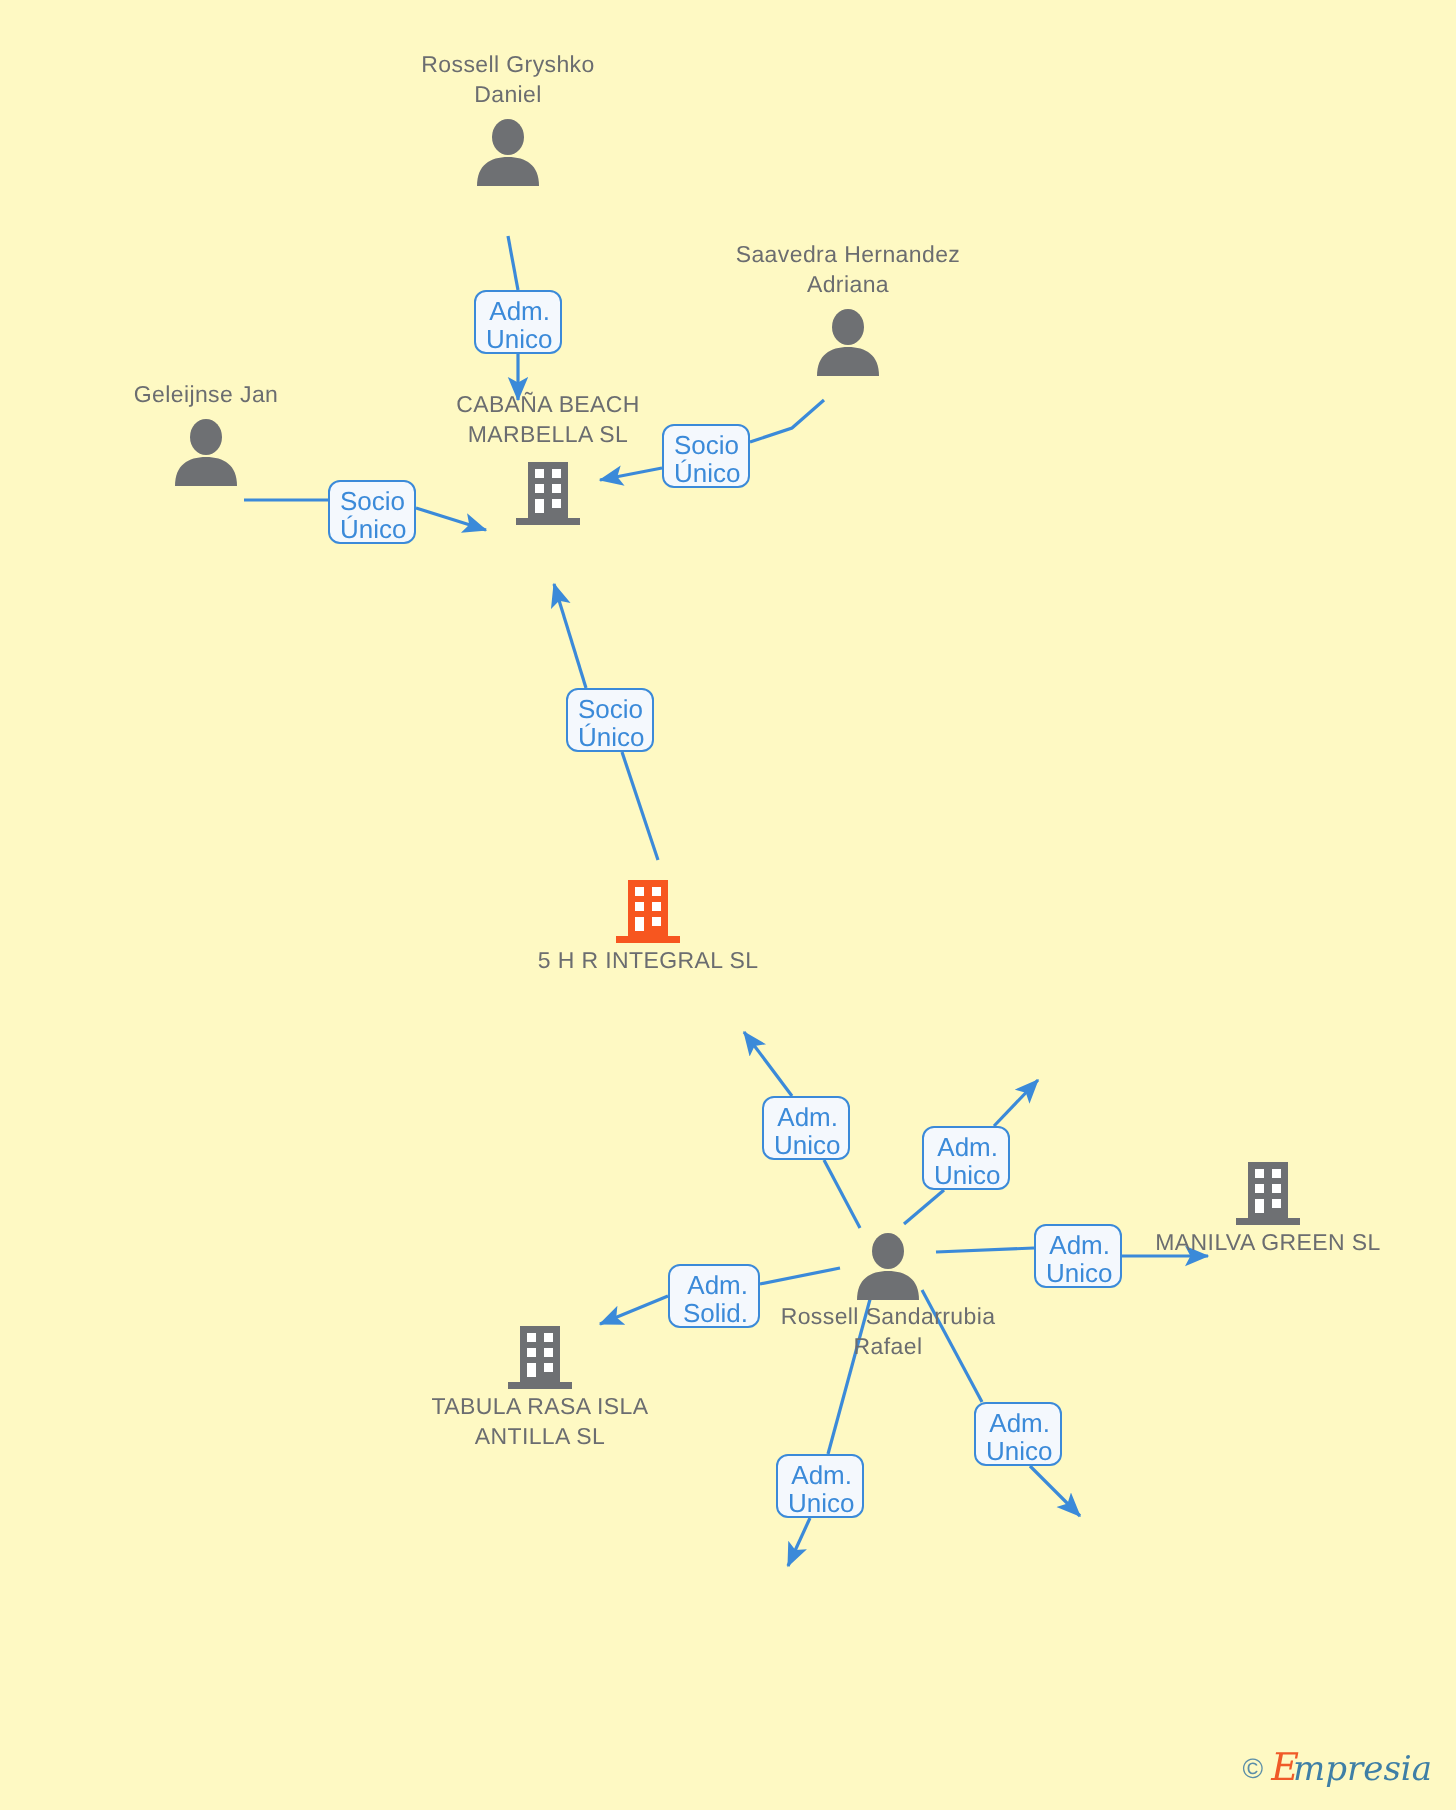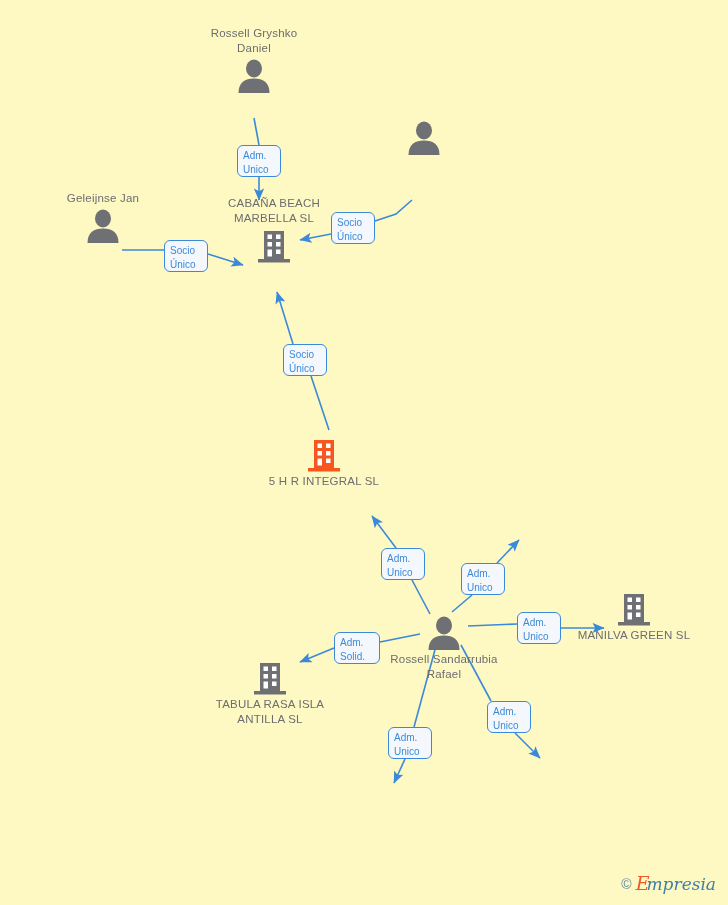--- a/index.html
+++ b/index.html
@@ -51,23 +51,23 @@
   .node.cap-below .caption {
     margin-top: 2px;
   }
   .elabel {
     position: absolute;
     z-index: 4;
     border: 1.3px solid #3b8ad9;
     border-radius: 6px;
     background: #f4f8fd;
     color: #3b8ad9;
-    font-size: 10px;
+    font-size: 13px;
     line-height: 13.5px;
-    text-align: left;
+    text-align: right;
     padding: 3px 5px 4px 5px;
     white-space: pre-line;
     box-sizing: border-box;
   }
   .wm {
     position: absolute;
     right: 12px;
     bottom: 10px;
     z-index: 6;
     display: flex;
@@ -148,20 +148,23 @@
       <svg width="44" height="34" viewBox="0 0 44 34">
           <g fill="#6e7073">
             <ellipse cx="22" cy="9.5" rx="8" ry="9"></ellipse>
             <path d="M6.5,34 C6.5,23.5 13,19.5 22,19.5 C31,19.5 37.5,23.5 37.5,34 Z"></path>
           </g>
         </svg>
     </span>
   </div>
 
   <div class="node person cap-above" style="left:424px; top:121px;">
+    <span class="caption">Saavedra
+Hernandez
+Adriana</span>
     <span class="glyph">
       <svg width="44" height="34" viewBox="0 0 44 34">
           <g fill="#6e7073">
             <ellipse cx="22" cy="9.5" rx="8" ry="9"></ellipse>
             <path d="M6.5,34 C6.5,23.5 13,19.5 22,19.5 C31,19.5 37.5,23.5 37.5,34 Z"></path>
           </g>
         </svg>
     </span>
   </div>
 
@@ -228,21 +231,21 @@
             <ellipse cx="22" cy="9.5" rx="8" ry="9"></ellipse>
             <path d="M6.5,34 C6.5,23.5 13,19.5 22,19.5 C31,19.5 37.5,23.5 37.5,34 Z"></path>
           </g>
         </svg>
     </span>
     <span class="caption">Rossell
 Sandarrubia
 Rafael</span>
   </div>
 
-  <div class="node company cap-below" style="left:634px; top:592px;">
+  <div class="node company cap-below" style="left:634px; top:579px;">
     <span class="glyph">
       <svg width="36" height="34" viewBox="0 0 36 34">
           <g fill="#6e7073">
             <rect x="8" y="2" width="20" height="28"></rect>
             <rect x="2" y="30" width="32" height="3.5"></rect>
           </g>
           <g fill="#ffffff">
             <rect x="11.5" y="5.5" width="4.5" height="4.5"></rect>
             <rect x="20" y="5.5" width="4.5" height="4.5"></rect>
             <rect x="11.5" y="13" width="4.5" height="4.5"></rect>

